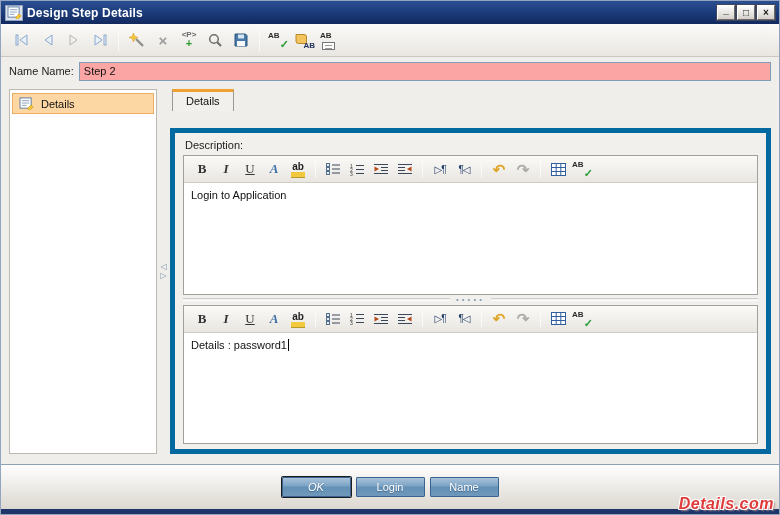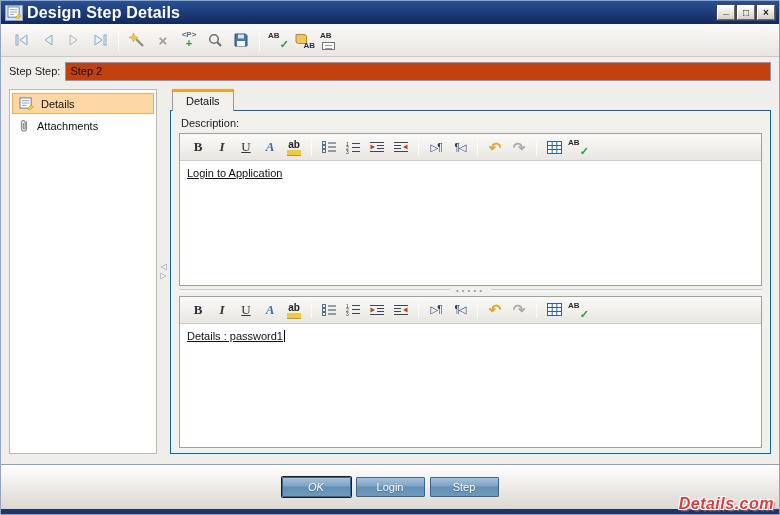--- a/index.html
+++ b/index.html
@@ -4,21 +4,21 @@
 <style>
   * { box-sizing: border-box; margin: 0; padding: 0; }
   html,body { width:780px; height:515px; overflow:hidden; }
   body { font-family: "Liberation Sans", sans-serif; font-size:11px; color:#222; background:#fff; }
 
   .window { width:780px; height:515px; border:1px solid #93a5bd; display:flex; flex-direction:column; background:#f0eeeb; position:relative; }
 
   
   .titlebar { height:23px; flex:0 0 23px; background:linear-gradient(180deg,#2b4f93 0%,#1b3a78 55%,#12295e 100%); display:flex; align-items:center; padding:0 4px; }
   .title-icon { width:18px; height:16px; display:flex; align-items:center; justify-content:center; background:#dde4ee; border:1px solid #8ea2c0; margin-right:4px; }
-  .title-text { color:#fff; font-weight:bold; font-size:16px; letter-spacing:0.2px; }
+  .title-text { color:#fff; font-weight:bold; font-size:12px; letter-spacing:0.2px; }
   .title-spacer { flex:1; }
   .winbtn { width:18px; height:15px; margin-left:2px; background:linear-gradient(180deg,#fdfdfc,#d5d1c9); border:1px solid; border-color:#ffffff #6b6b6b #6b6b6b #ffffff; outline:1px solid #40465a; display:flex; align-items:center; justify-content:center; font-size:10px; font-weight:bold; color:#1a1a1a; line-height:1; cursor:default; }
   .winbtn.min span { position:relative; top:-3px; }
 
   
   .toolbar { height:33px; flex:0 0 33px; background:linear-gradient(180deg,#fbfaf8,#e9e6e1); border-bottom:1px solid #cbc8c0; display:flex; align-items:center; padding:0 8px; }
   .tb-btn { width:26px; height:24px; display:flex; align-items:center; justify-content:center; position:relative; }
   .tb-sep { width:1px; height:22px; background:#c2bfb8; border-right:1px solid #fbfaf8; margin:0 5px; }
   .glyph-x { font-size:15px; font-weight:bold; color:#9c9c9c; }
   .param-stack { display:flex; flex-direction:column; align-items:center; line-height:1; }
@@ -28,51 +28,51 @@
   .ab-txt { position:absolute; top:0; left:0; font-size:8px; font-weight:bold; color:#2b2b2b; letter-spacing:0; }
   .ab-check { position:absolute; right:-1px; bottom:-2px; font-size:11px; font-weight:bold; color:#2e9e3e; }
   .ab-book { position:absolute; left:0; top:1px; }
   .ab-book-txt { position:absolute; right:-1px; bottom:-1px; font-size:8px; font-weight:bold; color:#21335c; }
   .ab-box { position:absolute; left:2px; bottom:-1px; width:13px; height:8px; border:1px solid #777; background:#fdfdfb; }
   .ab-box i { display:block; border-top:1px solid #999; margin:2px 2px 0 2px; }
 
   
   .steprow { height:28px; flex:0 0 28px; display:flex; align-items:center; padding:0 8px; background:#f0eeeb; }
   .steprow label { margin-right:5px; color:#222; }
-  .stepname-input { flex:1; height:19px; border:1px solid #7f9db9; background:#c2410c; font-family:"Liberation Sans",sans-serif; font-size:11px; padding:1px 4px; color:#111; }
+  .stepname-input { flex:1; height:19px; border:1px solid #7f9db9; background:#fca5a5; font-family:"Liberation Sans",sans-serif; font-size:11px; padding:1px 4px; color:#111; }
 
   
   .bodyarea { flex:1; display:flex; padding:4px 8px 10px 8px; min-height:0; }
   .sidebar { width:148px; flex:0 0 148px; background:#fff; border:1px solid #bcb9b2; padding-top:2px; }
   .side-item { height:21px; display:flex; align-items:center; gap:7px; padding:0 6px; margin:1px 2px; cursor:default; }
   .side-item.selected { background:#fcd7a3; border:1px solid #edae63; }
   .side-label { font-size:11px; color:#111; }
   .splitcol { width:13px; flex:0 0 13px; display:flex; flex-direction:column; align-items:center; justify-content:center; gap:1px; }
   .collapse-arrow { font-size:8px; color:#7b93a8; line-height:1; cursor:pointer; }
 
   .panel { flex:1; display:flex; flex-direction:column; min-width:0; }
   .tabstrip { height:21px; flex:0 0 21px; display:flex; padding-left:2px; }
   .tab { position:relative; z-index:2; margin-bottom:-1px; background:#f2f0ed; border:1px solid #9b9893; border-bottom:none; border-top:3px solid #f0a132; padding:3px 13px 0 13px; font-size:11px; color:#111; cursor:default; }
-  .panel-box { flex:1; border:1px solid #0369a1; background:#f2f0ed; display:flex; flex-direction:column; padding:6px 8px 5px 8px; min-height:0; }
+  .panel-box { flex:1; border:5px solid #0369a1; background:#f2f0ed; display:flex; flex-direction:column; padding:6px 8px 5px 8px; min-height:0;margin-top:18px; }
   .field-label { height:16px; flex:0 0 16px; color:#222; padding-left:2px; }
 
   .editor { flex:1; display:flex; flex-direction:column; border:1px solid #a3a09a; background:#fff; min-height:0; }
   .rt-toolbar { height:27px; flex:0 0 27px; background:linear-gradient(180deg,#fbfaf8,#e9e6e1); border-bottom:1px solid #cfccc5; display:flex; align-items:center; padding:0 6px; }
   .rt-btn { width:24px; height:21px; display:flex; align-items:center; justify-content:center; cursor:pointer; }
   .rt-sep { width:1px; height:17px; background:#c3c0b9; border-right:1px solid #fbfaf8; margin:0 5px; }
   .ser { font-family:"Liberation Serif", serif; }
   .g-bold { font-weight:bold; font-size:13px; color:#333; }
   .g-italic { font-style:italic; font-weight:bold; font-size:13px; color:#333; }
   .g-under { font-size:13px; color:#333; text-decoration:underline; }
   .g-color { font-weight:bold; font-style:italic; font-size:13px; color:#3c6ea8; }
   .hl-ab { font-size:10px; font-weight:bold; color:#222; border-bottom:5px solid #f2c83c; padding:0 1px; line-height:1.1; box-shadow:0 1px 0 #b89a2a; }
   .g-para { font-size:10px; color:#23406b; letter-spacing:-1px; }
   .g-undo { font-size:15px; font-weight:bold; color:#e0a62c; line-height:1; }
   .g-redo { font-size:15px; font-weight:bold; color:#aeaca6; line-height:1; }
-  .rt-content { flex:1; padding:5px 7px; font-size:11px; color:#111; line-height:1.45; overflow:hidden; cursor:text;text-decoration:underline; }
+  .rt-content { flex:1; padding:5px 7px; font-size:11px; color:#111; line-height:1.45; overflow:hidden; cursor:text; }
   .caret { display:inline-block; width:1px; height:12px; background:#000; vertical-align:text-bottom; margin-left:1px; }
 
   .dots-split { height:10px; flex:0 0 10px; display:flex; align-items:center; cursor:row-resize; }
   .dots-line { flex:1; height:3px; border-top:1px solid #c9cdd2; border-bottom:1px solid #fdfdfd; }
   .dots { font-size:8px; color:#8ba0b2; letter-spacing:3px; padding:0 6px; line-height:0.5; }
 
   
   .btnbar { height:45px; flex:0 0 45px; border-top:1px solid #8ea2b4; background:linear-gradient(180deg,#fefefe,#dcd8d1); display:flex; justify-content:center; align-items:flex-start; gap:5px; padding-top:12px; }
   .dlg-btn { width:69px; height:20px; border:1px solid #3a648f; border-radius:1px; background:linear-gradient(180deg,#a9c2da 0%,#7fa5c6 42%,#6390b6 52%,#7099bb 100%); color:#fff; font-family:"Liberation Sans",sans-serif; font-size:11px; text-shadow:0 1px 1px rgba(20,40,70,0.45); cursor:pointer; }
   .dlg-btn.default { box-shadow:0 0 0 1px #1c1c1c;font-style:italic; }
@@ -181,43 +181,37 @@
         <span class="ab-txt">AB</span>
         <span class="ab-box">
             <i></i>
             <i></i>
           </span>
       </span>
     </span>
   </div>
 
   <div class="steprow">
-    <label>Step Step:</label>
+    <label>Name Name:</label>
     <input class="stepname-input" type="text" value="Step 2" style="">
   </div>
 
   <div class="bodyarea">
 
     <div class="sidebar">
       <div class="side-item selected">
         <svg width="15" height="13" viewBox="0 0 16 14">
           <rect x="1" y="1" width="12" height="11" fill="#fff" stroke="#5878a0"></rect>
           <line x1="3" y1="4" x2="11" y2="4" stroke="#88a0bc"></line>
           <line x1="3" y1="6.5" x2="11" y2="6.5" stroke="#88a0bc"></line>
           <line x1="3" y1="9" x2="8" y2="9" stroke="#88a0bc"></line>
           <path d="M9 12.5 l4 -4 l2.2 2.2 l-4 4 z" fill="#f5c838" stroke="#c89820" stroke-width="0.7"></path>
         </svg>
         <span class="side-label">Details</span>
       </div>
-      <div class="side-item">
-        <svg width="12" height="16" viewBox="0 0 12 16">
-          <path d="M8.5 3.5 v7 a2.5 2.5 0 0 1 -5 0 v-6 a1.8 1.8 0 0 1 3.6 0 v5.5 a0.9 0.9 0 0 1 -1.8 0 v-5" fill="none" stroke="#8a8a8a" stroke-width="1.2"></path>
-        </svg>
-        <span class="side-label">Attachments</span>
-      </div>
     </div>
 
     <div class="splitcol">
       <span class="collapse-arrow">◁</span>
       <span class="collapse-arrow">▷</span>
     </div>
 
     <div class="panel">
       <div class="tabstrip">
         <span class="tab">Details</span>
@@ -417,19 +411,19 @@
           </div>
         </div>
 
       </div>
     </div>
   </div>
 
   <div class="btnbar">
     <button class="dlg-btn default">OK</button>
     <button class="dlg-btn">Login</button>
-    <button class="dlg-btn">Step</button>
+    <button class="dlg-btn">Name</button>
   </div>
 
   <div class="bottomstrip"></div>
 
   <div class="watermark">Details.com</div>
 </div>
 
 </body></html>

